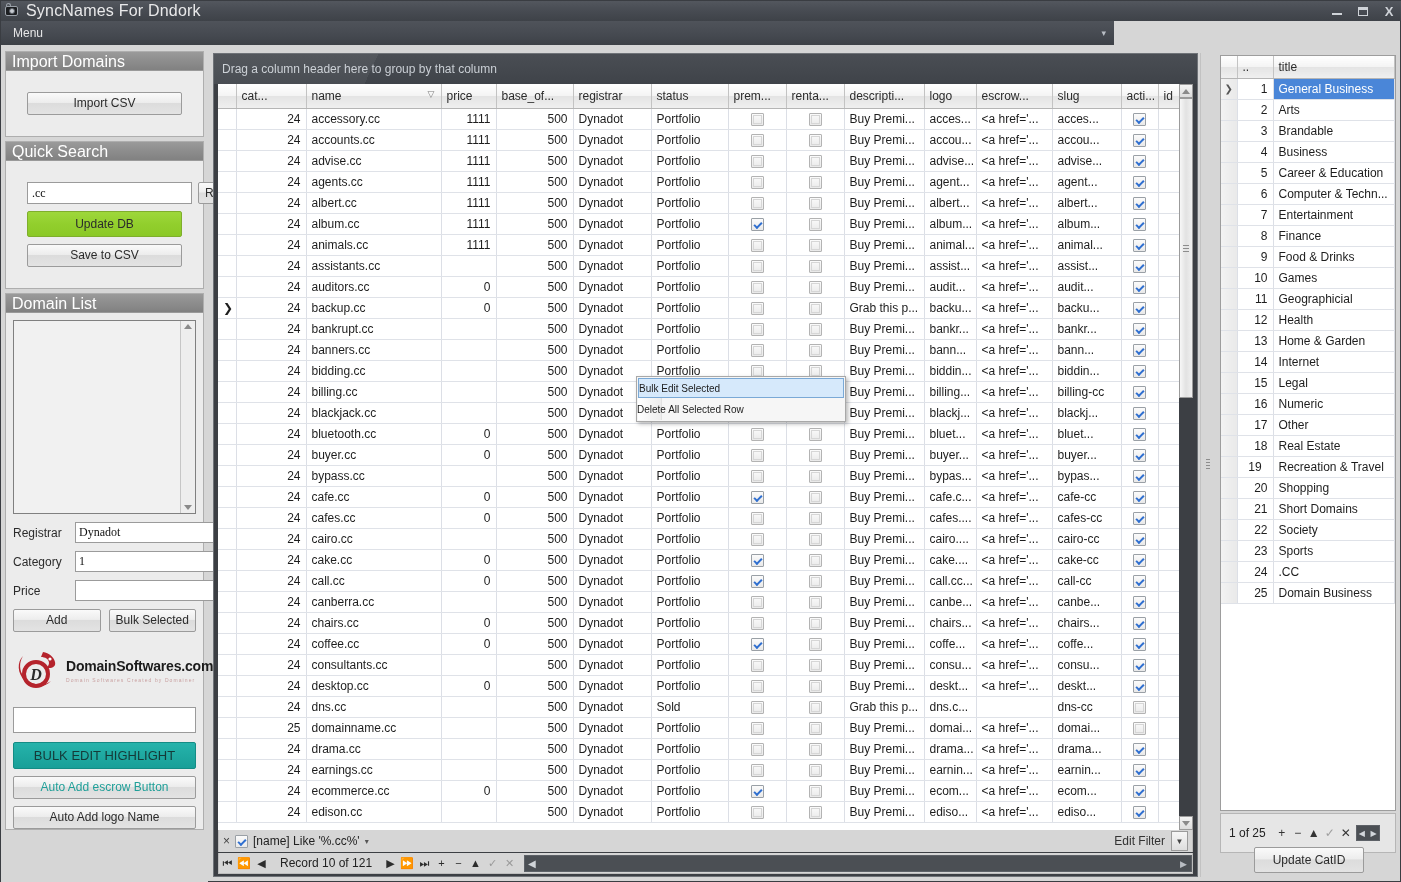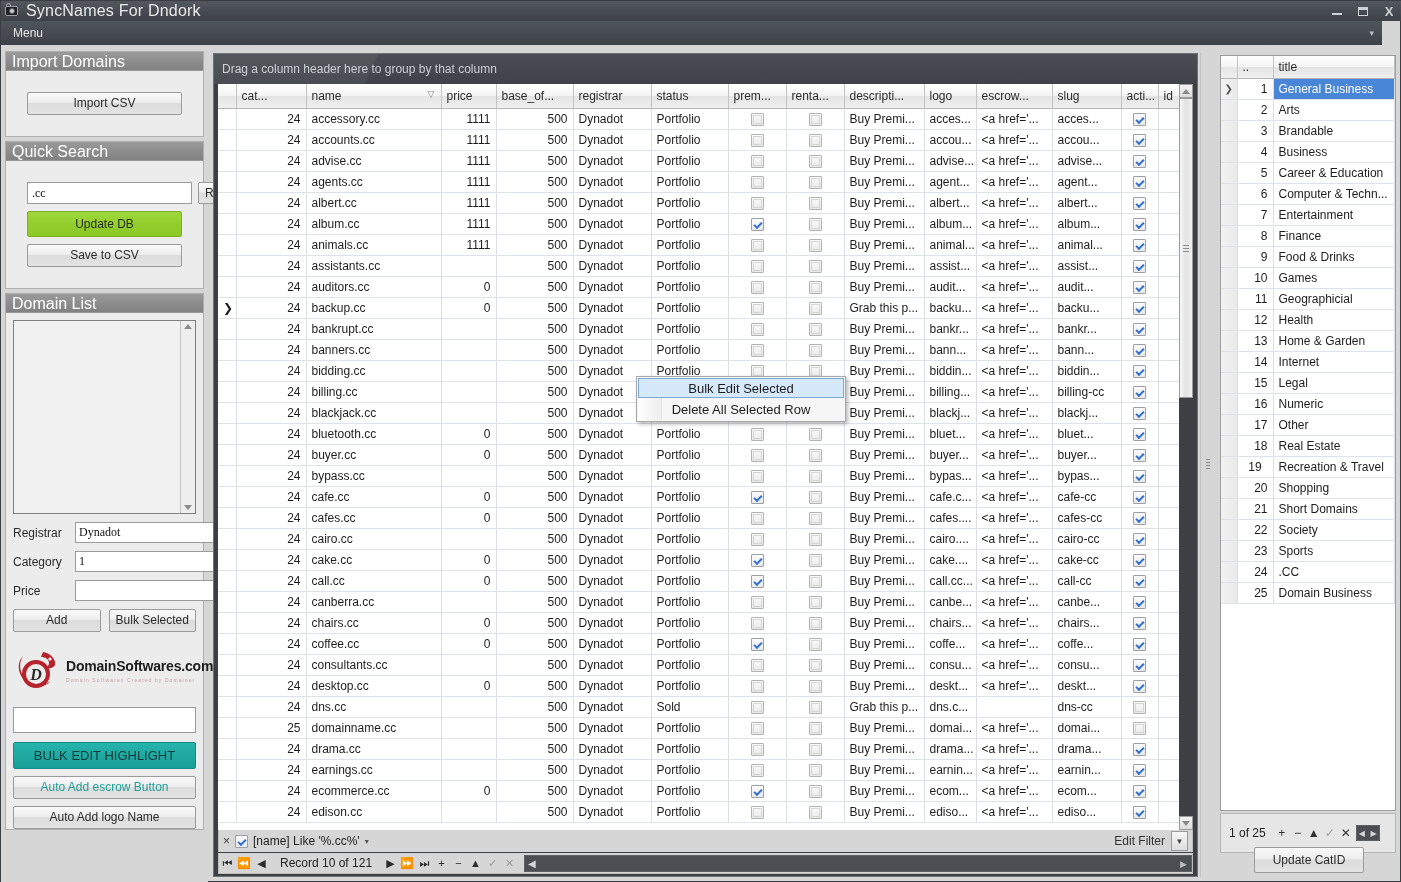--- a/index.html
+++ b/index.html
@@ -47,21 +47,21 @@
   .win-btn {
     width: 26px; height: 20px; display: flex; align-items: center; justify-content: center;
     color: #cfd3d8; font-size: 13px;
   }
   .glyph-min { display:block; width: 10px; height: 2px; background: #cfd3d8; margin-top: 6px; }
   .glyph-max { display:block; width: 10px; height: 9px; border: 1px solid #cfd3d8; border-top-width: 3px; }
   .glyph-close { font-size: 13px; font-weight: bold; line-height: 1; }
 
   
   .menubar {
-    position: absolute; left: 0; top: 20px; width: 1381px; height: 24px;
+    position: absolute; left: 0; top: 20px; width: 1113px; height: 24px;
     background: linear-gradient(to bottom, #4f535a 0%, #454950 60%, #3d4147 100%);
     display: flex; align-items: center; color: #e6e6e7;
   }
   .menubar .mi { padding: 2px 8px; margin-left: 4px; font-size: 12px; }
   .menubar .chev {
     margin-left: auto; margin-right: 8px; color: #b9bec5; font-size: 9px;
   }
 
   
   .left-panel {
@@ -313,22 +313,22 @@
     background: #f6f6f6; border: 1px solid #a8a8a8;
     box-shadow: 2px 2px 4px rgba(0,0,0,.28);
     z-index: 50;
   }
   .ctx .gutter {
     position: absolute; left: 1px; top: 1px; bottom: 1px; width: 24px;
     background: linear-gradient(to right,#ffffff,#ededed);
     border-right: 1px solid #e2e2e2;
   }
   .ctx-item {
-    position: relative; height: 22px; line-height: 22px; text-align: center;
-    font-size: 13px; color: #1c1c1c; z-index: 2;
+    position: relative; height: 22px; line-height: 22px; 
+    font-size: 10px; color: #1c1c1c; z-index: 2;
   }
   .ctx-item.active {
     background: #d6e9fb; border: 1px solid #7aa9d6; margin: 1px;
     height: 20px; line-height: 20px;
   }
   .ctx-item.active + .ctx-item { margin-top: 1px; }
 
   
   .outer-scroll {
     position: absolute; left: 1199px; top: 52px; width: 14px; height: 824px;

